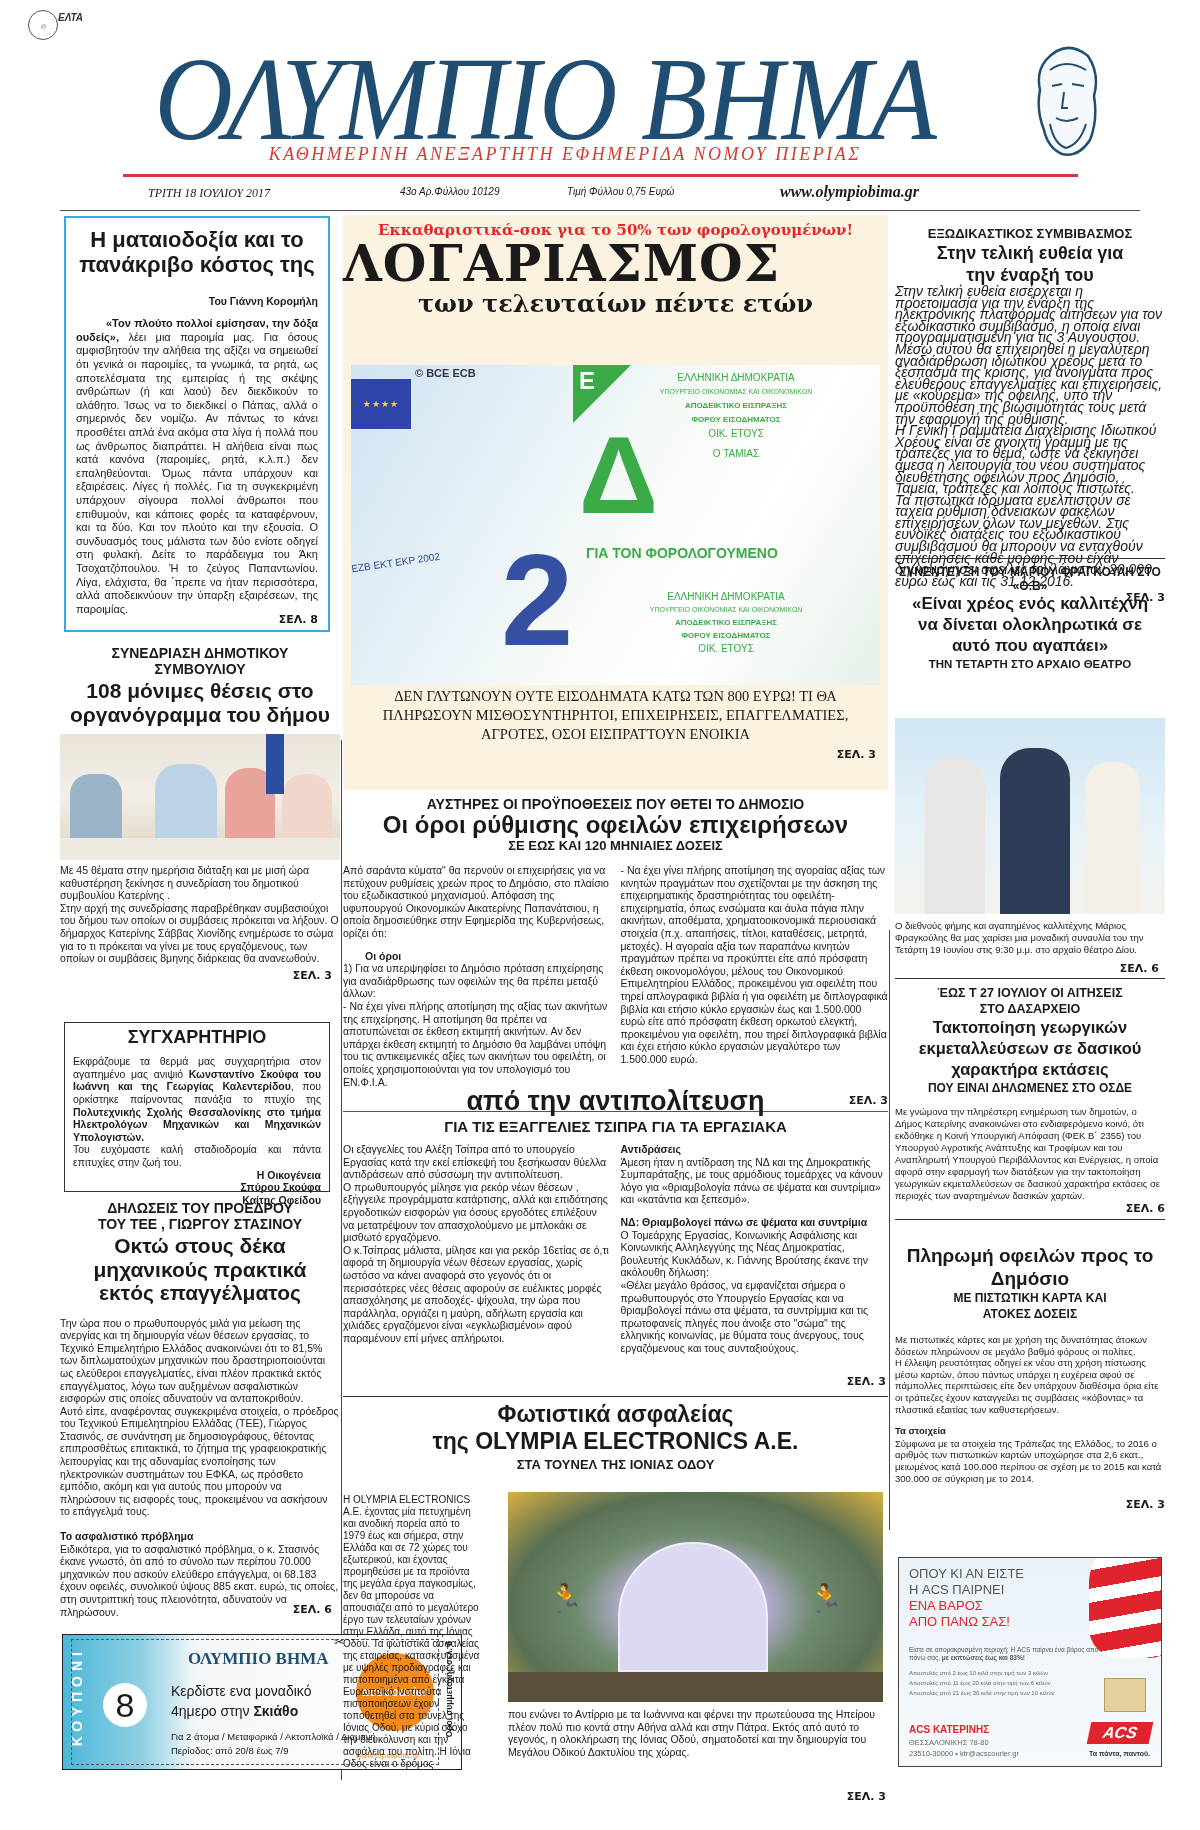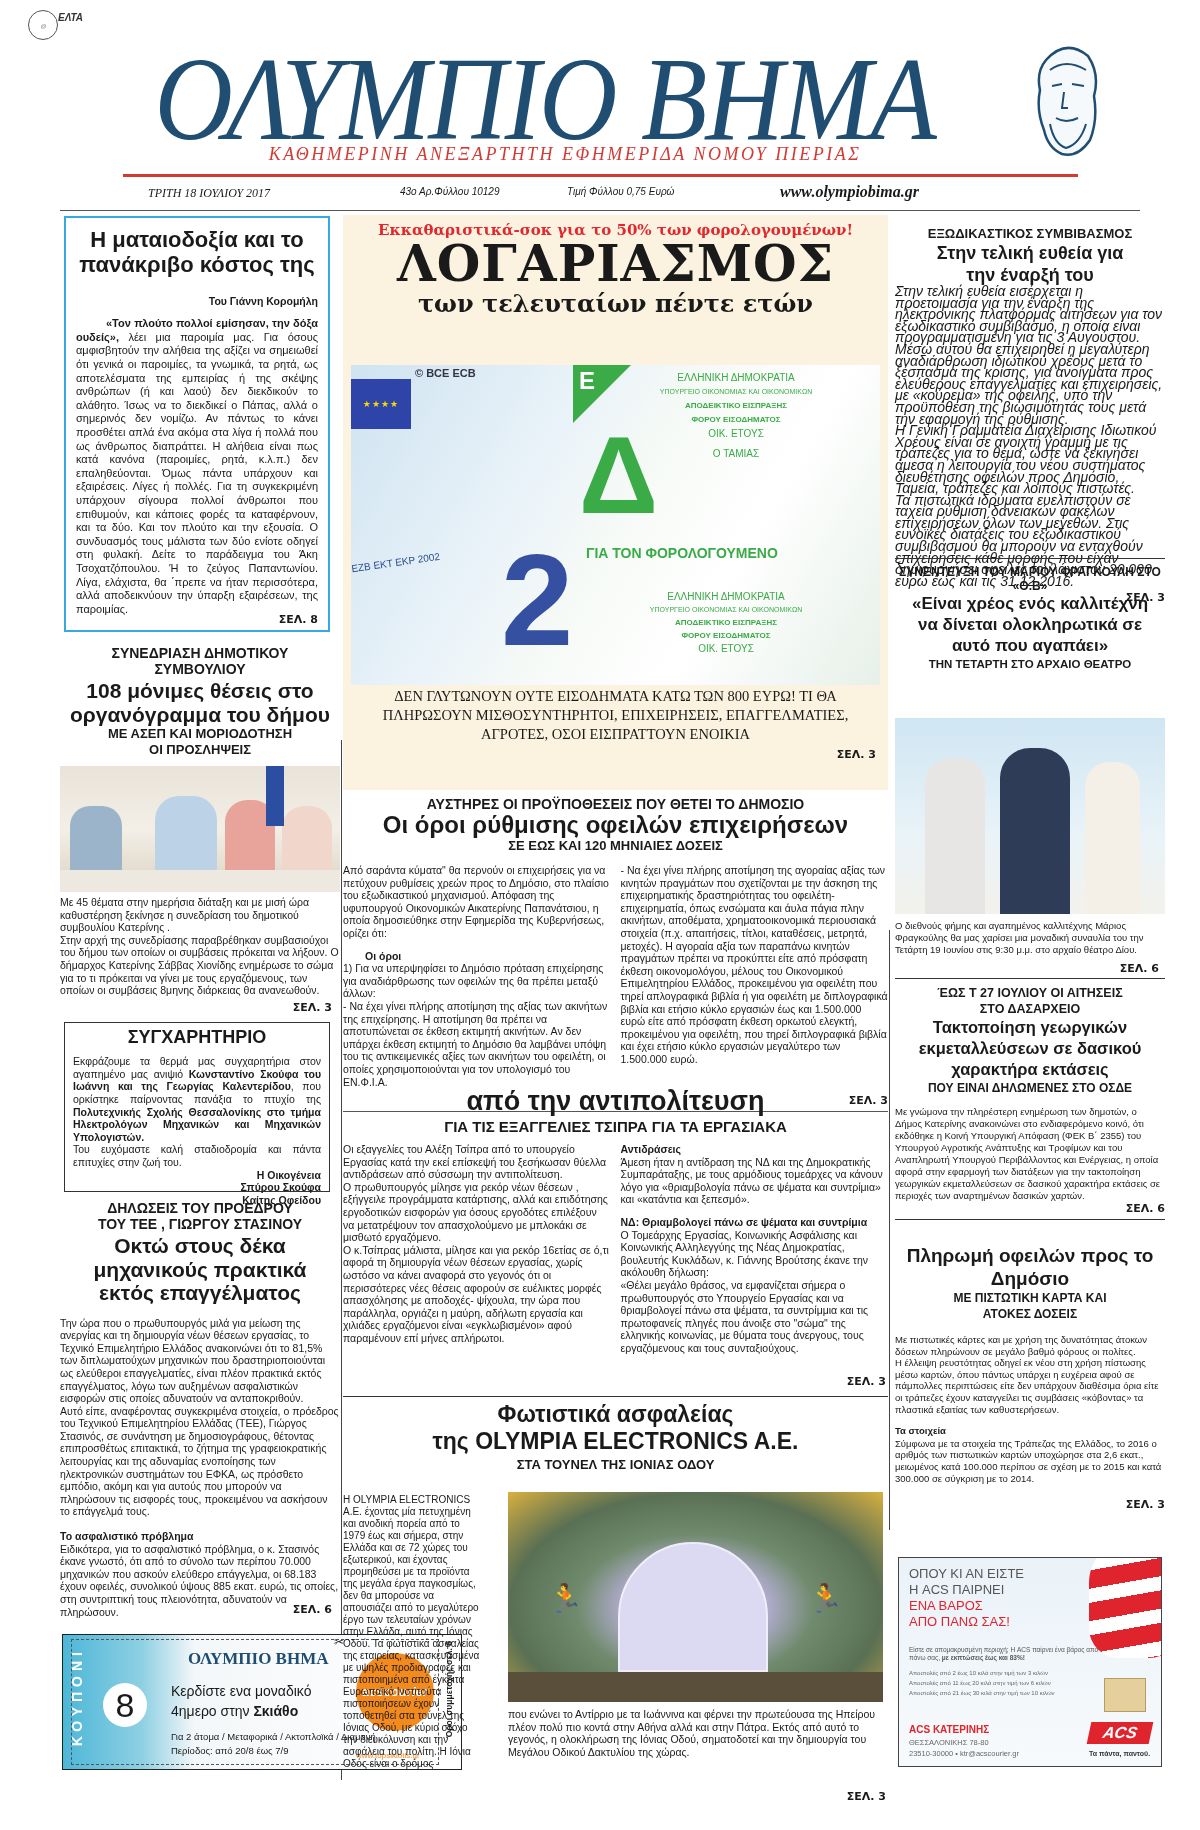--- a/index.html
+++ b/index.html
@@ -73,21 +73,20 @@
   <div style="text-align:right;font-weight:bold;font-size:10.5px;margin:18px 0 10px;">Του Γιάννη Κορομήλη</div>
   <div class="body" style="text-align:justify;font-size:11px;line-height:13.6px;">
     <b style="padding-left:30px;">«Τον πλούτο πολλοί εμίσησαν, την δόξα ουδείς»,</b><span> λέει μια παροιμία μας. Για όσους αμφισβητούν την αλήθεια της αξίζει να σημειωθεί ότι γενικά οι παροιμίες, τα γνωμικά, τα ρητά, ως αποτελέσματα της εμπειρίας ή της σκέψης ανθρώπων (ή και λαού) δεν διεκδικούν το αλάθητο. Ίσως να το διεκδικεί ο Πάπας, αλλά ο σημερινός δεν νομίζω. Αν πάντως το κάνει προσθέτει απλά ένα ακόμα στα λίγα ή πολλά που ως άνθρωπος διαπράττει. Η αλήθεια είναι πως κατά κανόνα (παροιμίες, ρητά, κ.λ.π.) δεν επαληθεύονται. Όμως πάντα υπάρχουν και εξαιρέσεις. Λίγες ή πολλές. Για τη συγκεκριμένη υπάρχουν σίγουρα πολλοί άνθρωποι που επιθυμούν, και κάποιες φορές τα καταφέρνουν, και τα δύο. Και τον πλούτο και την εξουσία. Ο συνδυασμός τους μάλιστα των δύο ενίοτε οδηγεί στη φυλακή. Δείτε το παράδειγμα του Άκη Τσοχατζόπουλου. Ή το ζεύγος Παπαντωνίου. Λίγα, ελάχιστα, θα ΄πρεπε να ήταν περισσότερα, αλλά αποδεικνύουν την ύπαρξη εξαιρέσεων, της παροιμίας.</span>
   </div>
   <div class="pg abs" style="right:10px;bottom:4px;">ΣΕΛ. 8</div>
 </div>
 
 <div id="council" class="abs">
   <div class="kicker" style="padding:0 30px;">ΣΥΝΕΔΡΙΑΣΗ ΔΗΜΟΤΙΚΟΥ ΣΥΜΒΟΥΛΙΟΥ</div>
   <div class="head" style="font-size:21px;margin-top:2px;">108 μόνιμες θέσεις στο οργανόγραμμα του δήμου</div>
-  <div class="kicker" style="font-size:13px;padding:0 40px;">ΜΕ ΑΣΕΠ ΚΑΙ ΜΟΡΙΟΔΟΤΗΣΗ ΟΙ ΠΡΟΣΛΗΨΕΙΣ</div>
   <div style="height:126px;margin:8px 0 4px;background:linear-gradient(180deg,#e9e3d8 0%,#f3efe7 50%,#dcd3c2 100%);position:relative;overflow:hidden;">
     <div class="abs" style="left:10px;top:40px;width:52px;height:70px;background:#9bb4c9;border-radius:20px 20px 0 0;"></div>
     <div class="abs" style="left:95px;top:30px;width:62px;height:80px;background:#bcd2e6;border-radius:24px 24px 0 0;"></div>
     <div class="abs" style="left:165px;top:34px;width:50px;height:76px;background:#e8a39a;border-radius:22px 22px 0 0;"></div>
     <div class="abs" style="left:222px;top:40px;width:50px;height:70px;background:#f1d6cb;border-radius:22px 22px 0 0;"></div>
     <div class="abs" style="left:206px;top:0;width:18px;height:60px;background:#2c4ea0;"></div>
     <div class="abs" style="left:0;top:104px;width:280px;height:22px;background:#eee9e0;"></div>
   </div>
   <div class="body" style="white-space:pre-line;">Με 45 θέματα στην ημερήσια διάταξη και με μισή ώρα καθυστέρηση ξεκίνησε η συνεδρίαση του δημοτικού συμβουλίου Κατερίνης .
 Στην αρχή της συνεδρίασης παραβρέθηκαν συμβασιούχοι του δήμου των οποίων οι συμβάσεις πρόκειται να λήξουν. Ο δήμαρχος Κατερίνης Σάββας Χιονίδης ενημέρωσε το σώμα για το τι πρόκειται να γίνει με τους εργαζόμενους, των οποίων οι συμβάσεις 8μηνης διάρκειας θα ανανεωθούν.</div>
@@ -124,21 +123,21 @@
   <div class="abs" style="left:108px;top:110px;font-size:9.5px;">Περίοδος: από 20/8 έως 7/9</div>
   <div class="abs" style="left:293px;top:18px;width:78px;height:78px;border-radius:50%;background:#f28a1e;color:#fff;font-style:italic;font-weight:bold;font-size:13px;line-height:78px;text-align:center;">acscourier</div>
   <div class="abs" style="left:293px;top:116px;font-size:8px;color:#f28a1e;">www.topsikiotis.gr</div>
   <div class="abs" style="left:271px;top:0;font-size:12px;">✂</div>
   <div class="abs" style="left:8px;top:4px;width:368px;height:126px;border:1px dashed #555;pointer-events:none;"></div>
   <div class="abs" style="left:381px;top:6px;width:16px;font-size:8.5px;font-weight:bold;writing-mode:vertical-rl;transform:rotate(180deg);">Όροι συμμετοχής σελ. 6</div>
 </div>
 
 <div id="lead" class="abs">
   <div style="text-align:center;color:#e2272e;font-weight:bold;font-family:'DejaVu Serif',serif;font-size:15px;margin-top:6px;">Εκκαθαριστικά-σοκ για το 50% των φορολογουμένων!</div>
-  <div style="text-align:center;font-family:'DejaVu Serif',serif;font-weight:bold;font-size:50px;line-height:50px;letter-spacing:1px;">ΛΟΓΑΡΙΑΣΜΟΣ</div>
+  <div style="text-align:left;font-family:'DejaVu Serif',serif;font-weight:bold;font-size:50px;line-height:50px;letter-spacing:1px;">ΛΟΓΑΡΙΑΣΜΟΣ</div>
   <div style="text-align:center;font-family:'DejaVu Serif',serif;font-weight:bold;font-size:24px;line-height:30px;">των τελευταίων πέντε ετών</div>
   <div id="lead-img" class="abs">
     <div class="abs" style="left:0;top:14px;width:60px;height:50px;background:#2f44a8;">
         <div style="color:#f5d90a;font-size:9px;text-align:center;line-height:50px;letter-spacing:1px;">★★★★</div>
       </div>
     <div class="abs" style="left:64px;top:2px;font-size:11px;font-weight:bold;color:#334;">© BCE ECB</div>
     <div class="abs" style="left:0;top:192px;font-size:10px;color:#2a4d8c;transform:rotate(-8deg);">EZB EKT EKP 2002</div>
     <div class="abs" style="left:150px;top:175px;font-size:130px;font-weight:bold;color:#3550a0;line-height:120px;">2</div>
     <div class="abs" style="left:222px;top:0;width:0;height:0;border-left:58px solid #3aab46;border-bottom:58px solid transparent;"></div>
     <div class="abs" style="left:228px;top:2px;font-size:24px;color:#fff;font-weight:bold;">Ε</div>

